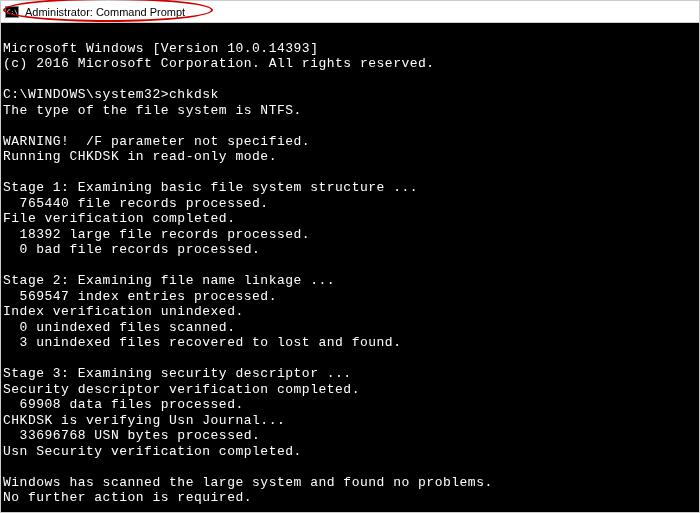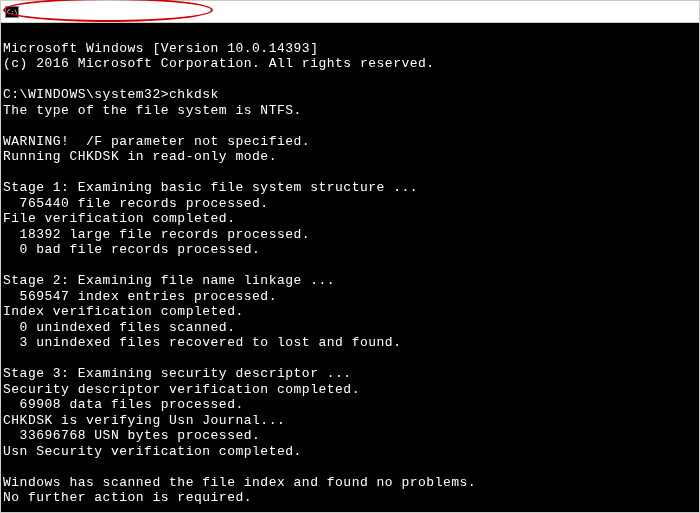--- a/index.html
+++ b/index.html
@@ -75,47 +75,48 @@
       white-space: pre;
       margin-top: 20px;
     }
   </style>
 </head>
 <body>
 
 <div class="window">
   <div class="title-bar">
     <span class="title-bar-icon"></span>
+    <span>Administrator: Command Prompt</span>
     <div class="annotation-ellipse"></div>
   </div>
   <div class="terminal-body">
 <span class="term-line">Microsoft Windows [Version 10.0.14393]</span>
 <span class="term-line">(c) 2016 Microsoft Corporation. All rights reserved.</span>
 <span class="term-line"></span>
 <span class="term-line">C:\WINDOWS\system32&gt;chkdsk</span>
 <span class="term-line">The type of the file system is NTFS.</span>
 <span class="term-line"></span>
 <span class="term-line">WARNING!  /F parameter not specified.</span>
 <span class="term-line">Running CHKDSK in read-only mode.</span>
 <span class="term-line"></span>
 <span class="term-line">Stage 1: Examining basic file system structure ...</span>
 <span class="term-line">  765440 file records processed.</span>
 <span class="term-line">File verification completed.</span>
 <span class="term-line">  18392 large file records processed.</span>
 <span class="term-line">  0 bad file records processed.</span>
 <span class="term-line"></span>
 <span class="term-line">Stage 2: Examining file name linkage ...</span>
 <span class="term-line">  569547 index entries processed.</span>
-<span class="term-line">Index verification completed.</span>
+<span class="term-line">Index verification unindexed.</span>
 <span class="term-line">  0 unindexed files scanned.</span>
 <span class="term-line">  3 unindexed files recovered to lost and found.</span>
 <span class="term-line"></span>
 <span class="term-line">Stage 3: Examining security descriptor ...</span>
 <span class="term-line">Security descriptor verification completed.</span>
 <span class="term-line">  69908 data files processed.</span>
 <span class="term-line">CHKDSK is verifying Usn Journal...</span>
 <span class="term-line">  33696768 USN bytes processed.</span>
 <span class="term-line">Usn Security verification completed.</span>
 <span class="term-line"></span>
-<span class="term-line">Windows has scanned the file index and found no problems.</span>
+<span class="term-line">Windows has scanned the large system and found no problems.</span>
 <span class="term-line">No further action is required.</span>
 </div>
 </div>
 
 </body></html>

